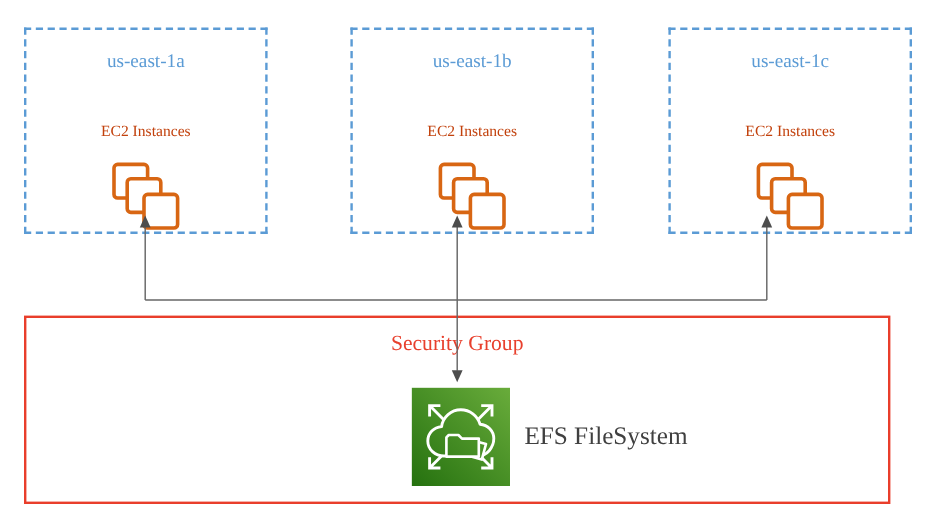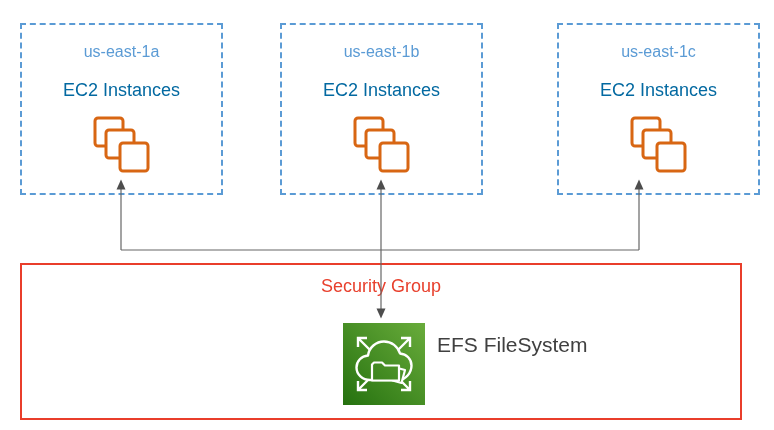--- a/index.html
+++ b/index.html
@@ -1,44 +1,44 @@
 <!DOCTYPE html>
 <html><head>
 <meta charset="utf-8">
 <style>
   html,body { margin:0; padding:0; background:#ffffff; }
   .canvas {
     position:relative; width:774px; height:430px; background:#ffffff;
-    font-family:Liberation Sans, sans-serif; overflow:hidden;
+    font-family:Liberation Serif, serif; overflow:hidden;
   }
   
   .zone {
     position:absolute; top:23px; width:203px; height:172px;
     border:2px dashed #5B9BD5; box-sizing:border-box;
     display:flex; flex-direction:column; align-items:center;
     background:transparent;
   }
-  .zone-a { left:20px; } .zone-b { left:280px; } .zone-c { left:557px; }
+  .zone-a { left:20px; } .zone-b { left:292px; } .zone-c { left:557px; }
   .az-name { margin-top:18px; color:#5B9BD5; font-size:16px; line-height:18px; }
-  .svc-label { margin-top:20px; color:#0369a1; font-size:18px; line-height:18px; }
+  .svc-label { margin-top:39px; color:#c2410c; font-size:13px; line-height:18px; }
   .ec2-icon { margin-top:17px; }
 
   
   .sg-box {
     position:absolute; left:20px; top:263px; width:722px; height:157px;
     border:2px solid #E93E2B; box-sizing:border-box; background:transparent;
   }
   .sg-label {
     position:absolute; left:20px; width:722px; top:276px;
     text-align:center; color:#E8402D; font-size:18px; line-height:20px;
   }
 
   
   .efs-icon { position:absolute; left:343px; top:323px; width:82px; height:82px; }
-  .efs-label { position:absolute; left:437px; top:332px; color:#404040; font-size:21px; line-height:26px; }
+  .efs-label { position:absolute; left:437px; top:350px; color:#404040; font-size:21px; line-height:26px; }
 
   
   .connectors { position:absolute; left:0; top:0; width:774px; height:430px; pointer-events:none; z-index:5; }
 </style>
 </head>
 <body>
 
 <div class="canvas">
 
   <div class="zone zone-a">

